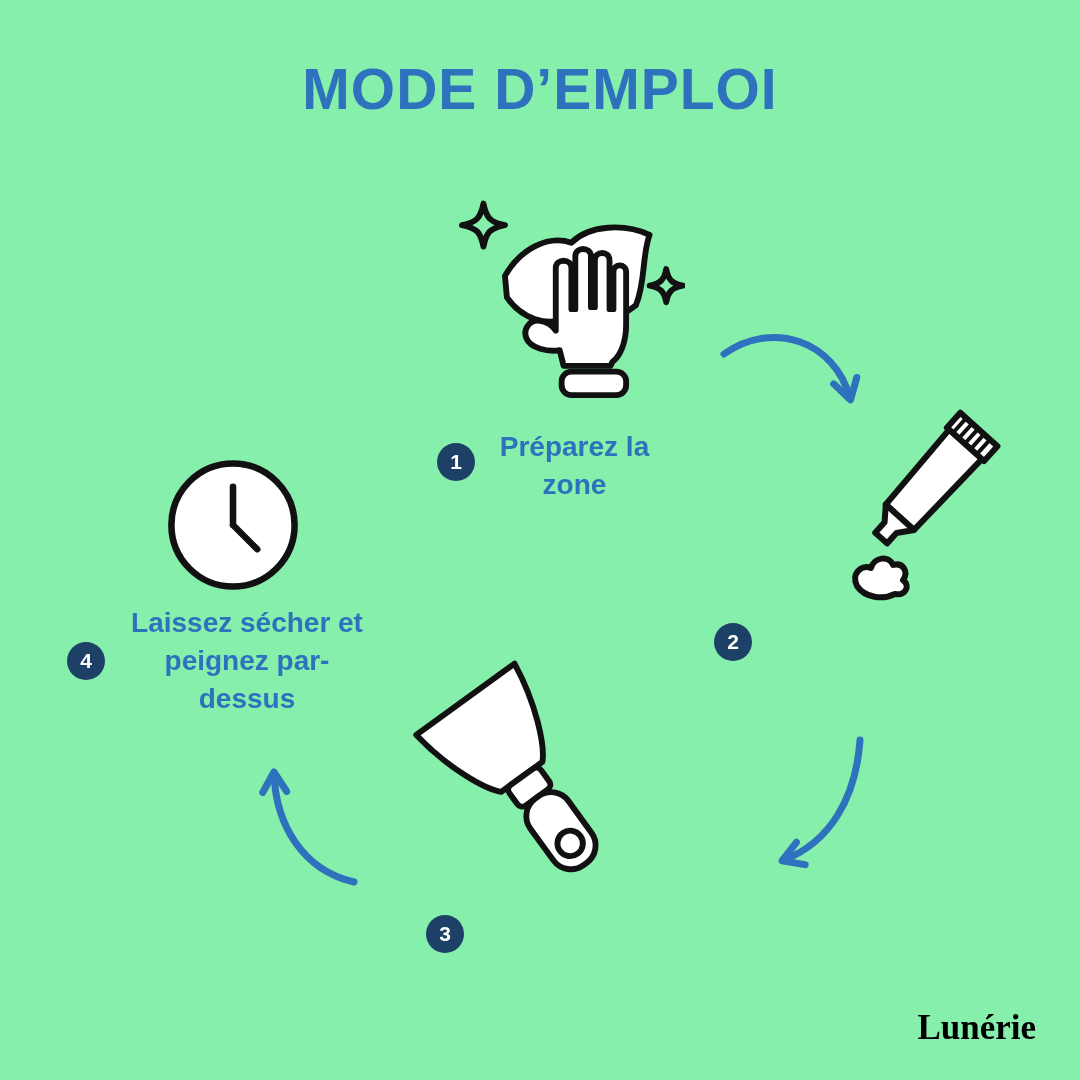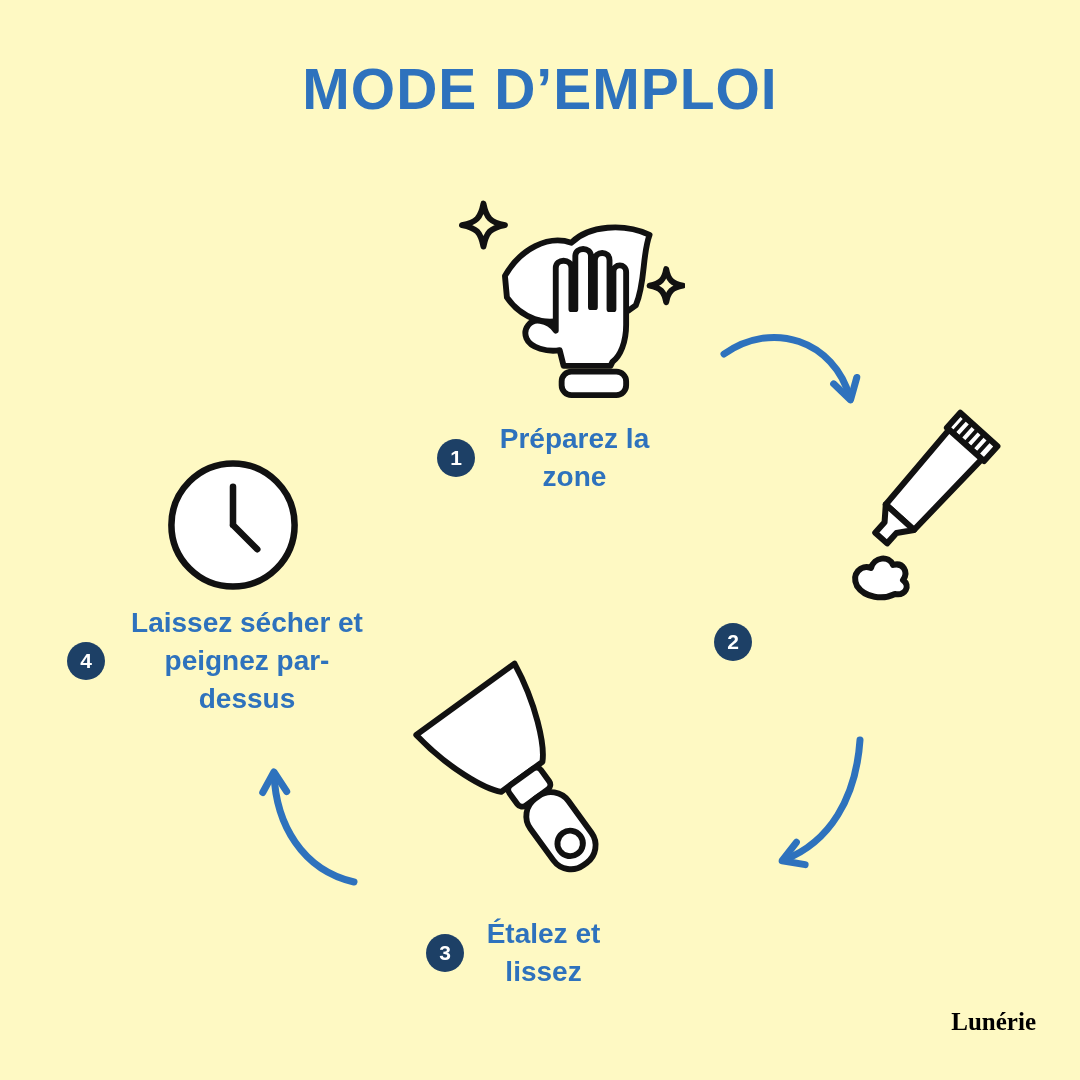--- a/index.html
+++ b/index.html
@@ -1,20 +1,20 @@
 <!DOCTYPE html>
 <html><head>
 <meta charset="utf-8">
 <style>
   html,body{margin:0;padding:0;}
   body{
     width:1080px;height:1080px;position:relative;background:#ffffff;
     font-family:"Liberation Sans", sans-serif;overflow:hidden;
   }
-  .canvas{position:absolute;inset:0;width:1080px;height:1080px;background:#fef9c3;}
+  .canvas{position:absolute;inset:0;width:1080px;height:1080px;background:#86efac;}
 
   .title{
     position:absolute;top:56px;left:0;width:100%;
     text-align:center;font-size:57px;font-weight:bold;
     letter-spacing:1px;color:#2e72bd;
   }
 
   .step-label-row{
     position:absolute;display:flex;align-items:center;gap:12px;
   }
@@ -26,21 +26,21 @@
   }
   .step-text{
     color:#2e72bd;font-weight:bold;font-size:28px;line-height:1.36;
     text-align:center;
   }
   .icon{position:absolute;}
 
   .brand{
     position:absolute;right:44px;top:1008px;
     font-family:"Liberation Serif", serif;font-weight:bold;
-    font-size:25px;color:#000000;margin-left:9px;
+    font-size:35px;color:#000000;margin-left:9px;
   }
 </style>
 </head>
 <body>
 
 <div class="canvas">
 
   <div class="title">MODE D’EMPLOI</div>
 
   <svg width="1080" height="1080" viewBox="0 0 1080 1080" style="position:absolute;left:0;top:0;">
@@ -61,21 +61,21 @@
       <path fill="#ffffff" d="M56,92 C72,64 100,50 124,58 C142,40 178,38 204,50 C196,72 200,98 190,122 C168,140 142,142 122,134 C98,146 72,134 58,114 Z"></path>
       <g transform="translate(16,10)">
         <path fill="#ffffff" d="M100,174 L96,158 C84,160 66,156 62,146 C58,136 66,126 76,128 C83,129 88,132 92,138 L92,74 C92,64 108,64 108,74 L108,116 L112,116 L112,62 C112,52 128,52 128,62 L128,114 L132,114 L132,66 C132,56 147,56 147,66 L147,116 L151,116 L151,78 C151,69 164,69 164,78 L164,132 C164,150 158,164 150,170 L148,174 Z"></path>
         <rect fill="#ffffff" x="98" y="180" width="66" height="24" rx="10"></rect>
       </g>
     </g>
   </svg>
 
   <div class="step-label-row" style="left:437px;top:420px;">
     <div class="badge">1</div>
-    <div class="step-text" style="width:175px;">Préparez la zone</div>
+    <div class="step-text" style="width:175px;margin-top:8px;">Préparez la zone</div>
   </div>
 
   <svg class="icon" style="left:843px;top:396px;" width="170" height="210" viewBox="0 0 170 210">
     <g fill="none" stroke="#111111" stroke-width="6" stroke-linecap="round" stroke-linejoin="round">
       <g transform="rotate(42 85 90)">
         <rect fill="#ffffff" x="60" y="14" width="50" height="20"></rect>
         <path d="M68,16 L68,32 M76,16 L76,32 M84,16 L84,32 M92,16 L92,32 M100,16 L100,32" stroke-width="4"></path>
         <path fill="#ffffff" d="M63,34 L107,34 L104,132 L66,132 Z"></path>
         <path fill="#ffffff" d="M66,132 L104,132 L93,146 L93,160 L77,160 L77,146 Z"></path>
       </g>
@@ -91,21 +91,20 @@
     <g fill="none" stroke="#111111" stroke-width="6" stroke-linecap="round" stroke-linejoin="round" transform="translate(4,14) rotate(-36 120 120)">
       <path fill="#ffffff" d="M58,14 L182,14 C176,60 158,100 146,112 L94,112 C82,100 64,60 58,14 Z"></path>
       <rect fill="#ffffff" x="100" y="112" width="40" height="26" rx="6"></rect>
       <rect fill="#ffffff" x="96" y="138" width="48" height="84" rx="22"></rect>
       <circle cx="120" cy="196" r="13"></circle>
     </g>
   </svg>
 
   <div class="step-label-row" style="left:426px;top:915px;">
     <div class="badge">3</div>
-    <div class="step-text" style="width:135px;">Étalez et lissez</div>
   </div>
 
   <svg class="icon" style="left:163px;top:455px;" width="140" height="140" viewBox="0 0 150 150">
     <g fill="none" stroke="#111111" stroke-width="7" stroke-linecap="round">
       <circle cx="75" cy="75" r="66" fill="#ffffff"></circle>
       <path d="M75,75 L75,34 M75,75 L101,101"></path>
     </g>
   </svg>
 
   <div class="step-label-row" style="left:67px;top:604px;">

